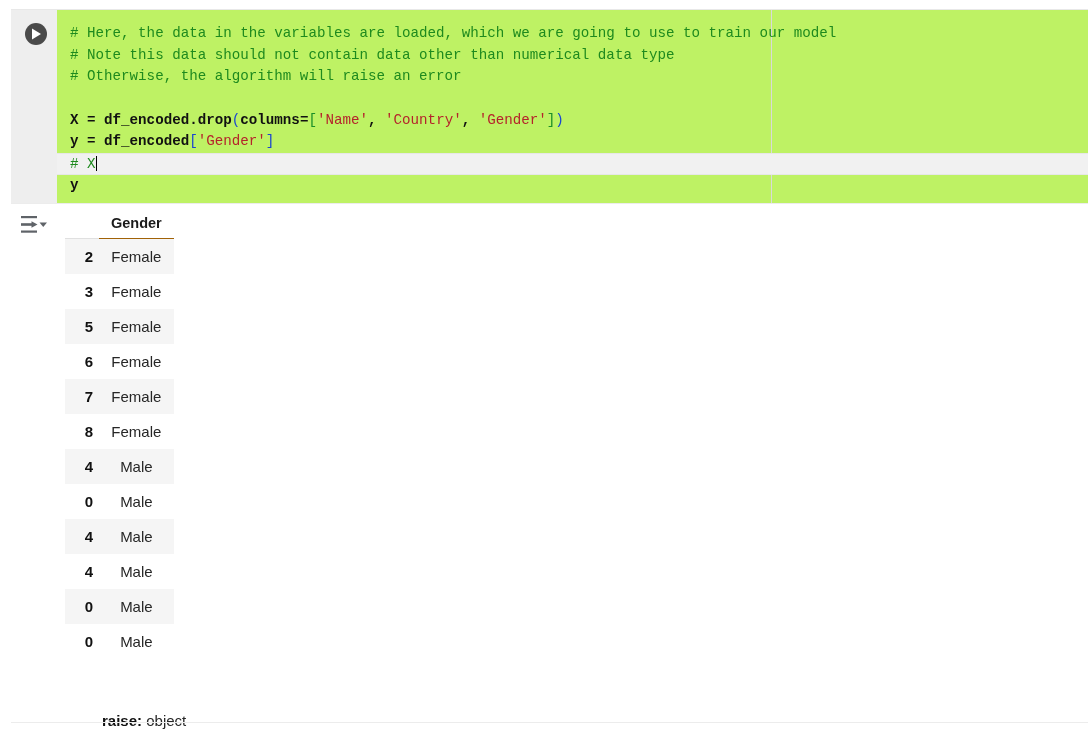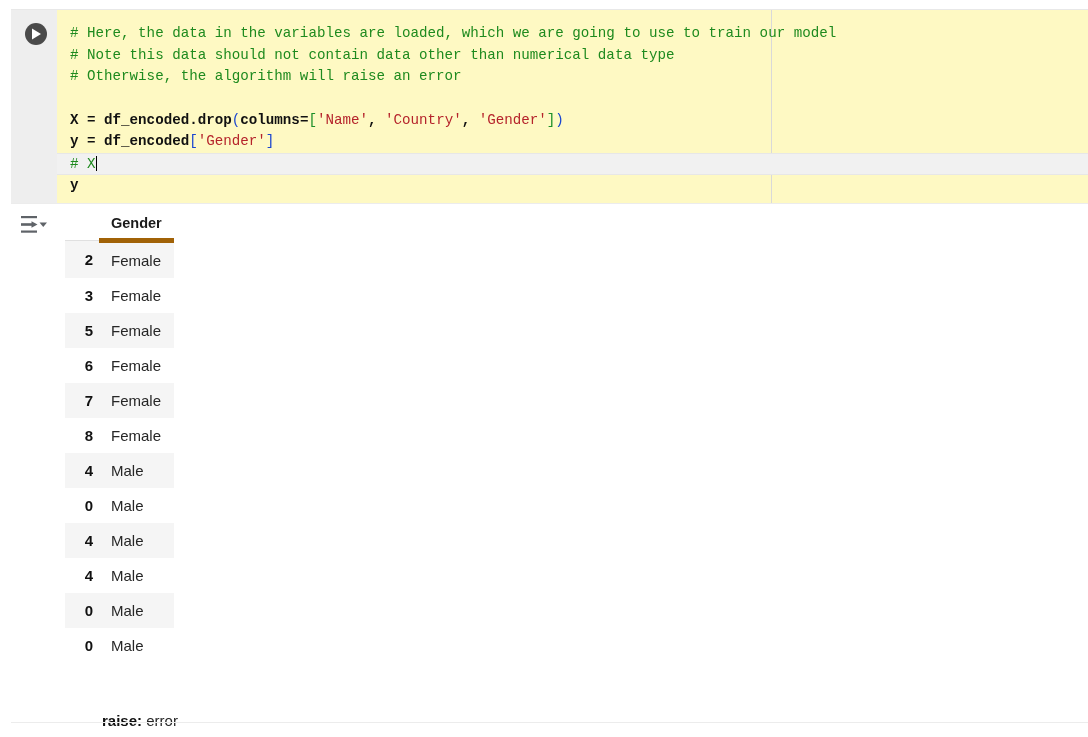--- a/index.html
+++ b/index.html
@@ -18,21 +18,21 @@
     top: 9px;
     width: 1077px;
     height: 714px;
   }
 
   
   #code-cell {
     position: relative;
     width: 1077px;
     height: 194px;
-    background: #fef9c3;
+    background: #bef264;
     border-top: 1px solid #e8e8e8;
     box-sizing: border-box;
   }
   #code-gutter {
     position: absolute;
     left: 0; top: 0;
     width: 46px;
     height: 194px;
     background: #eeeeee;
   }
@@ -139,42 +139,42 @@
     margin-left: 8px;
     margin-top: 6px;
     font-family: "Liberation Sans", sans-serif;
   }
   .series-table th.colhead {
     font-size: 14.5px;
     font-weight: bold;
     color: #1a1a1a;
     text-align: left;
     padding: 5px 12px 7px 12px;
-    border-bottom: 5px solid #a16207;
+    border-bottom: 1px solid #a16207;
   }
   .series-table th.idxhead {
     width: 34px;
     border-bottom: 1px solid #e0e0e0;
     padding: 5px 0 7px 0;
   }
   .series-table td {
     font-size: 15px;
     color: #202020;
     padding: 7px 12px;
     height: 21px;
   }
   .series-table td.idx {
     font-weight: bold;
     text-align: right;
     padding-right: 6px;
     padding-left: 12px;
     color: #111111;
   }
   .series-table td.val {
-    text-align: left;
+    text-align: center;
     color: #262626;
     padding-right: 12px;
   }
   .series-table tr.odd td { background: #f5f5f5; }
   .series-table tr.even td { background: #ffffff; }
 
   #dtype-line {
     position: absolute;
     left: 66px;
     top: 491px;
@@ -286,19 +286,19 @@
             </tr>
             <tr class="even">
               <td class="idx">0</td>
               <td class="val">Male</td>
             </tr>
           </tbody>
       </table>
     </div>
 
     <div id="dtype-line">
-      <span class="dt-label">raise:</span><span class="dt-value"> error</span>
+      <span class="dt-label">raise:</span><span class="dt-value"> object</span>
     </div>
 
     <div id="output-bottom-border"></div>
   </div>
 
 </div>
 
 </body></html>

